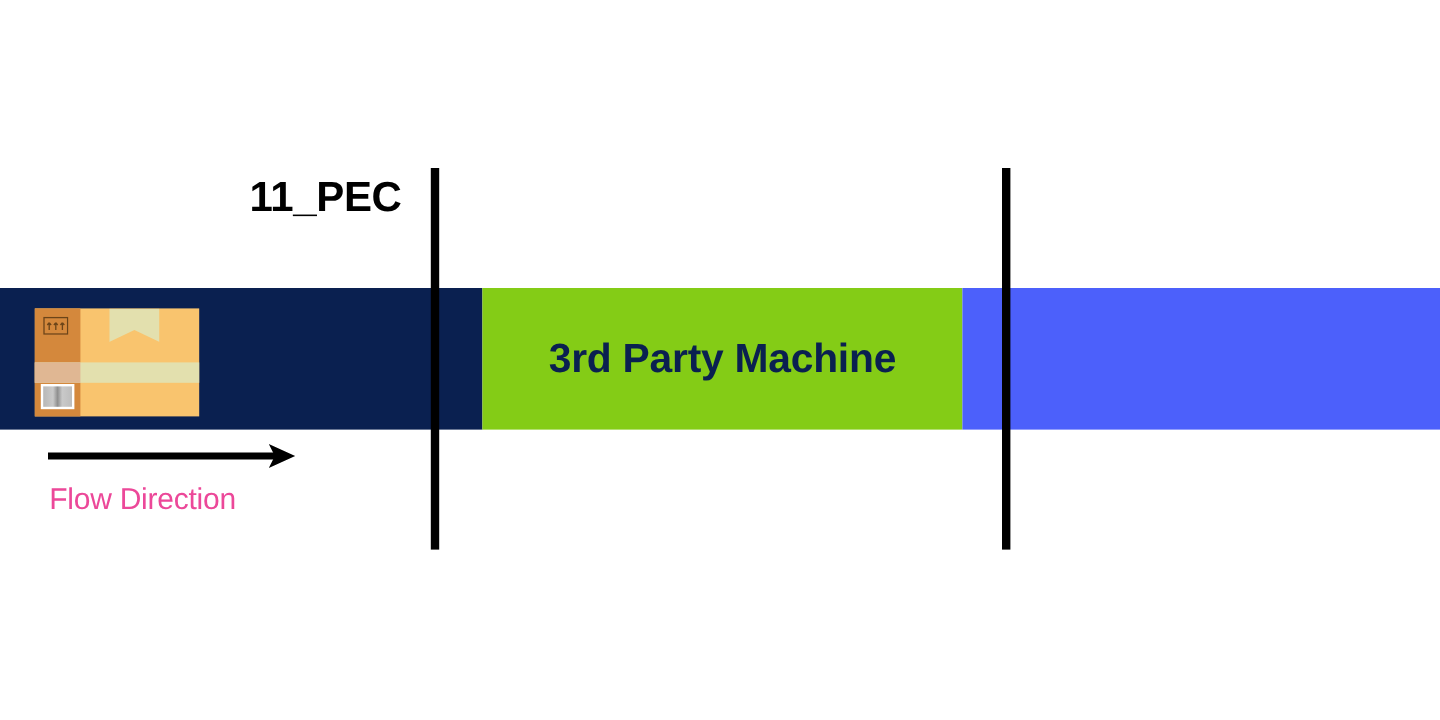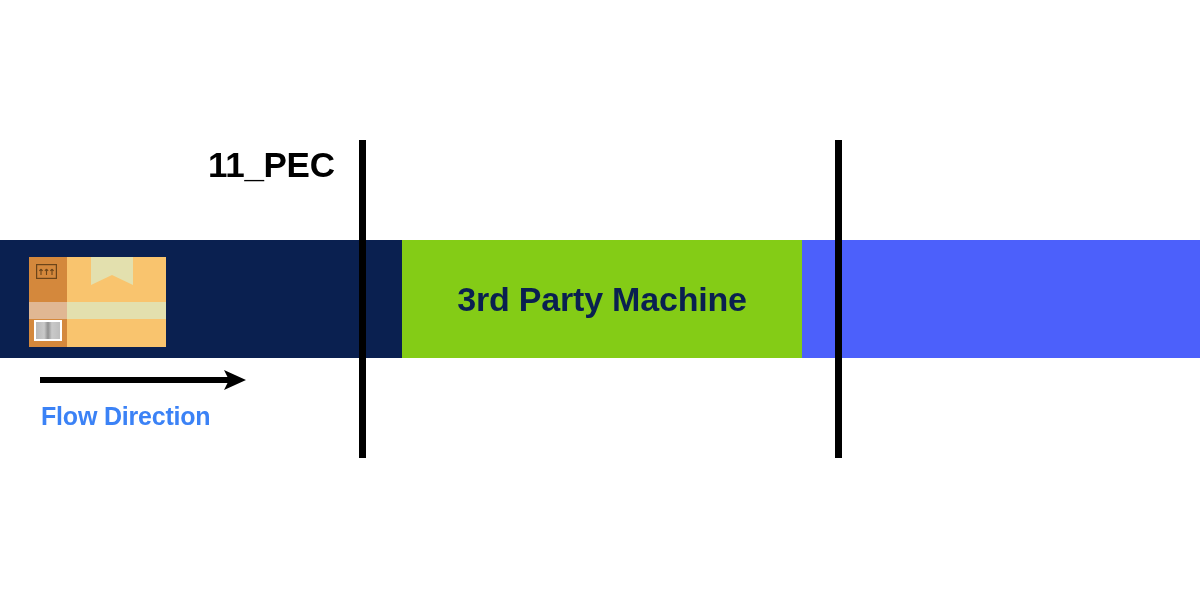--- a/index.html
+++ b/index.html
@@ -157,23 +157,23 @@
     position: absolute;
     left: 38px;
     top: 368px;
     width: 210px;
     height: 24px;
   }
   #flow-direction-label {
     position: absolute;
     left: 41px;
     top: 402px;
-    color: #3b82f6;
+    color: #ec4899;
     font-size: 25px;
-    font-weight: bold;
+    font-weight: normal;
     white-space: nowrap;
     letter-spacing: -0.2px;
     text-align: center;
   }
 </style>
 </head>
 <body>
 
 <div id="stage">
 

